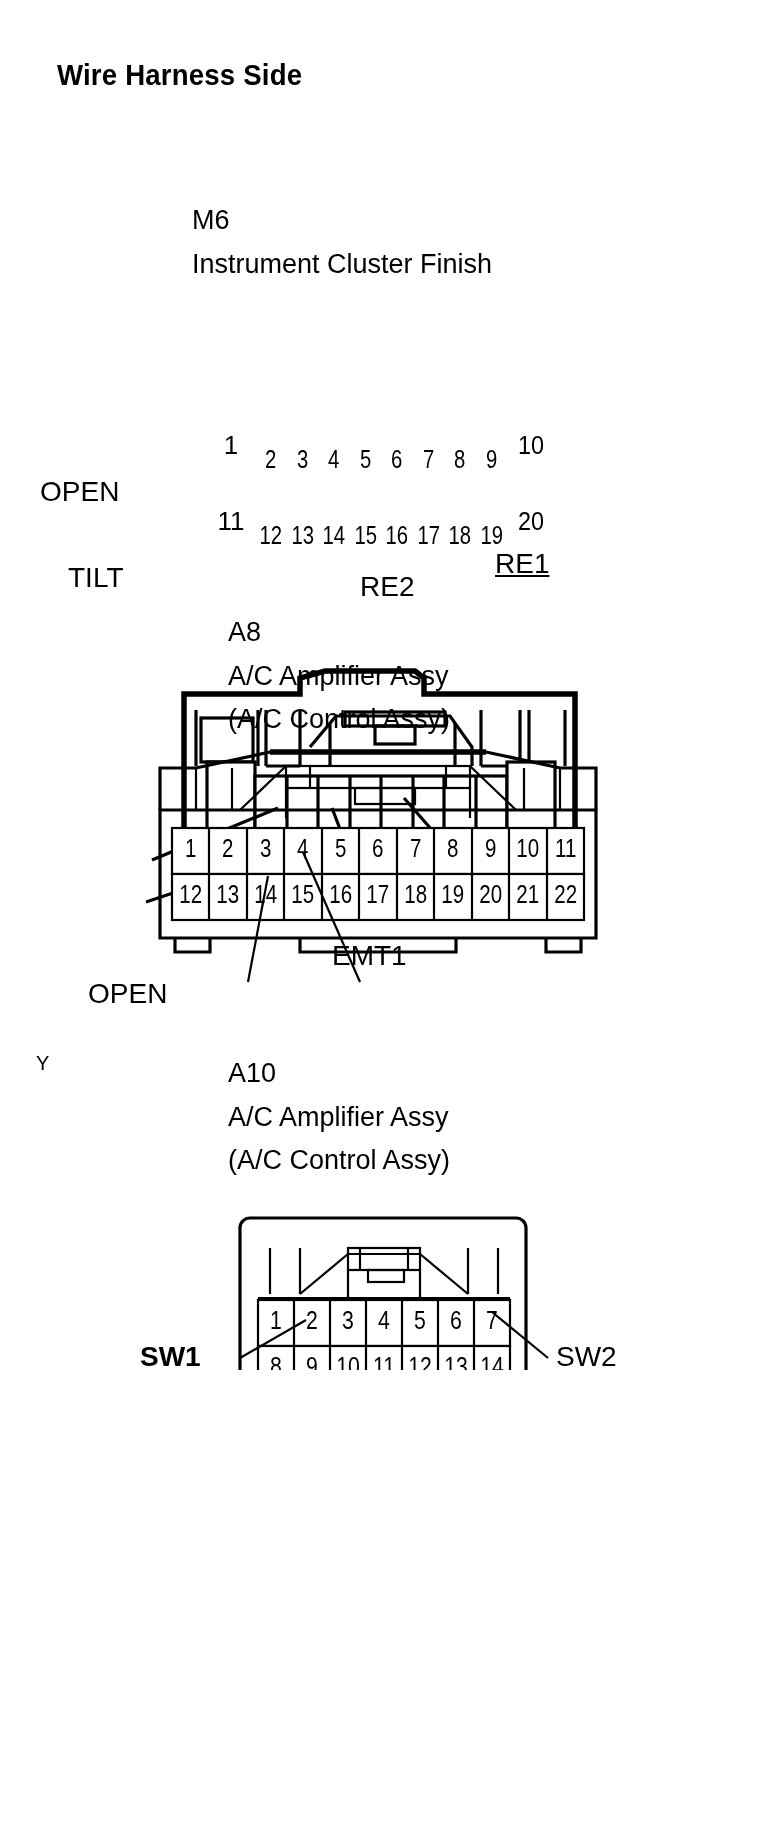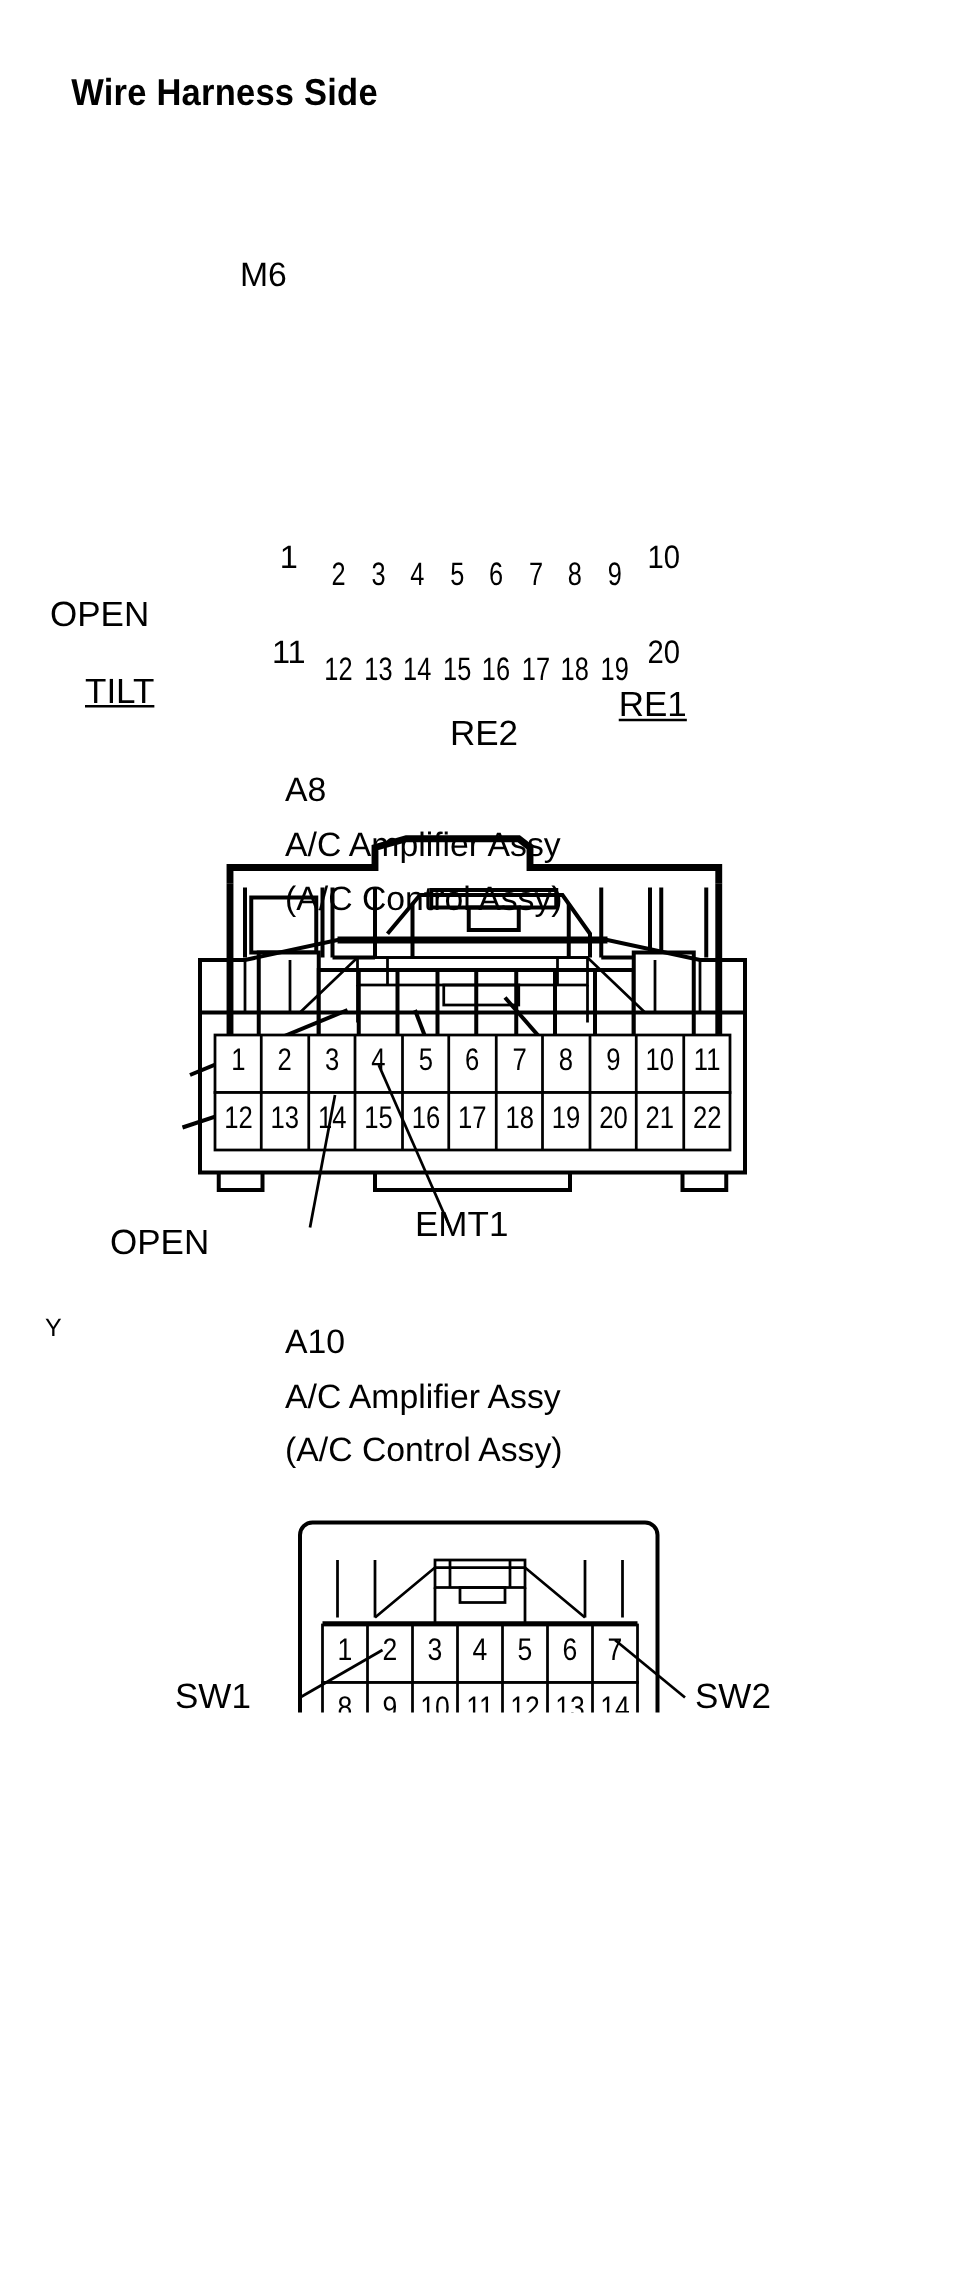--- a/index.html
+++ b/index.html
@@ -23,20 +23,21 @@
   .fillw{fill:#fff;stroke:#000;}
 </style>
 </head>
 <body>
 
 <div class="page">
 
   <div class="abs" id="title">Wire Harness Side</div>
 
   <div class="abs hdr" style="left:192px;top:199px;">M6</div>
+  <div class="abs hdr" style="left:192px;top:243px;">Instrument Cluster Finish</div>
 
   <div class="abs" style="left:0px;top:330px;width:776px;height:290px;">
     <svg width="776" height="290" viewBox="0 0 776 290">
 
       <g>
         <path class="st w5" d="M184 377 L184 364 L300 364 L300 348 L325 341 L415 341
                  L424 348 L424 364 L575 364 L575 377"></path>
         <path class="st w5" d="M184 377 L184 543 L196 555 L196 565 L565 565 L565 555
                  L575 543 L575 377"></path>
         <path class="st w3" d="M196 555 L196 565 M565 555 L565 565"></path>
@@ -74,21 +75,21 @@
       <g>
         <line class="st w3" x1="152" y1="530" x2="278" y2="478"></line>
         <line class="st w3" x1="146" y1="572" x2="218" y2="548"></line>
         <line class="st w3" x1="370" y1="578" x2="332" y2="478"></line>
         <line class="st w3" x1="500" y1="578" x2="404" y2="468"></line>
       </g>
     </svg>
   </div>
 
   <div class="abs lbl" style="left:40px;top:476px;">OPEN</div>
-  <div class="abs lbl" style="left:68px;top:537px;text-decoration:underline;">TILT</div>
+  <div class="abs lbl" style="left:68px;top:562px;">TILT</div>
   <div class="abs lbl" style="left:360px;top:571px;">RE2</div>
   <div class="abs lbl" style="left:495px;top:548px;text-decoration:underline;">RE1</div>
 
   <div class="abs" id="m6-nums" style="left:0;top:330px;width:776px;height:290px;">
       <div class="abs pinnum" style="left: 207px; top: 102px; width: 48px; text-align: center; font-size: 26px;">1</div>
       <div class="abs pinnum" style="left: 255px; top: 116px; width: 31.5px; text-align: center; font-size: 26px; transform: scaleX(0.78);">2</div>
       <div class="abs pinnum" style="left: 286.5px; top: 116px; width: 31.5px; text-align: center; font-size: 26px; transform: scaleX(0.78);">3</div>
       <div class="abs pinnum" style="left: 318px; top: 116px; width: 31.5px; text-align: center; font-size: 26px; transform: scaleX(0.78);">4</div>
       <div class="abs pinnum" style="left: 349.5px; top: 116px; width: 31.5px; text-align: center; font-size: 26px; transform: scaleX(0.78);">5</div>
       <div class="abs pinnum" style="left: 381px; top: 116px; width: 31.5px; text-align: center; font-size: 26px; transform: scaleX(0.78);">6</div>
@@ -139,21 +140,21 @@
                  M472 88 L472 180 M509 88 L509 180 M547 88 L547 180"></path>
       </g>
       <g>
         <line class="st w2" x1="248" y1="242" x2="268" y2="136"></line>
         <line class="st w2" x1="360" y1="242" x2="303" y2="112"></line>
       </g>
     </svg>
   </div>
 
   <div class="abs lbl" style="left:88px;top:978px;">OPEN</div>
-  <div class="abs lbl" style="left:332px;top:964px;">EMT1</div>
+  <div class="abs lbl" style="left:332px;top:940px;">EMT1</div>
 
   <div class="abs" id="a8-nums" style="left:0;top:740px;width:776px;height:270px;">
       <div class="abs pinnum" style="left: 172px; top: 96px; width: 37.45px; text-align: center; font-size: 25px; transform: scaleX(0.82);">1</div>
       <div class="abs pinnum" style="left: 209.45px; top: 96px; width: 37.45px; text-align: center; font-size: 25px; transform: scaleX(0.82);">2</div>
       <div class="abs pinnum" style="left: 246.9px; top: 96px; width: 37.45px; text-align: center; font-size: 25px; transform: scaleX(0.82);">3</div>
       <div class="abs pinnum" style="left: 284.35px; top: 96px; width: 37.45px; text-align: center; font-size: 25px; transform: scaleX(0.82);">4</div>
       <div class="abs pinnum" style="left: 321.8px; top: 96px; width: 37.45px; text-align: center; font-size: 25px; transform: scaleX(0.82);">5</div>
       <div class="abs pinnum" style="left: 359.25px; top: 96px; width: 37.45px; text-align: center; font-size: 25px; transform: scaleX(0.82);">6</div>
       <div class="abs pinnum" style="left: 396.7px; top: 96px; width: 37.45px; text-align: center; font-size: 25px; transform: scaleX(0.82);">7</div>
       <div class="abs pinnum" style="left: 434.15px; top: 96px; width: 37.45px; text-align: center; font-size: 25px; transform: scaleX(0.82);">8</div>
@@ -205,21 +206,21 @@
         <path class="st w2" d="M294 120 L294 212 M330 120 L330 212 M366 120 L366 212
                  M402 120 L402 212 M438 120 L438 212 M474 120 L474 212"></path>
       </g>
       <g>
         <line class="st w2" x1="240" y1="178" x2="306" y2="140"></line>
         <line class="st w2" x1="548" y1="178" x2="492" y2="132"></line>
       </g>
     </svg>
   </div>
 
-  <div class="abs lbl" style="left:140px;top:1341px;">SW1</div>
+  <div class="abs lbl" style="left:140px;top:1341px;font-weight:bold;">SW1</div>
   <div class="abs lbl" style="left:556px;top:1341px;text-align:center;">SW2</div>
 
   <div class="abs" id="a10-nums" style="left:0;top:1180px;width:776px;height:250px;">
       <div class="abs pinnum" style="left: 258px; top: 128px; width: 36px; text-align: center; font-size: 25px; transform: scaleX(0.85);">1</div>
       <div class="abs pinnum" style="left: 294px; top: 128px; width: 36px; text-align: center; font-size: 25px; transform: scaleX(0.85);">2</div>
       <div class="abs pinnum" style="left: 330px; top: 128px; width: 36px; text-align: center; font-size: 25px; transform: scaleX(0.85);">3</div>
       <div class="abs pinnum" style="left: 366px; top: 128px; width: 36px; text-align: center; font-size: 25px; transform: scaleX(0.85);">4</div>
       <div class="abs pinnum" style="left: 402px; top: 128px; width: 36px; text-align: center; font-size: 25px; transform: scaleX(0.85);">5</div>
       <div class="abs pinnum" style="left: 438px; top: 128px; width: 36px; text-align: center; font-size: 25px; transform: scaleX(0.85);">6</div>
       <div class="abs pinnum" style="left: 474px; top: 128px; width: 36px; text-align: center; font-size: 25px; transform: scaleX(0.85);">7</div>

